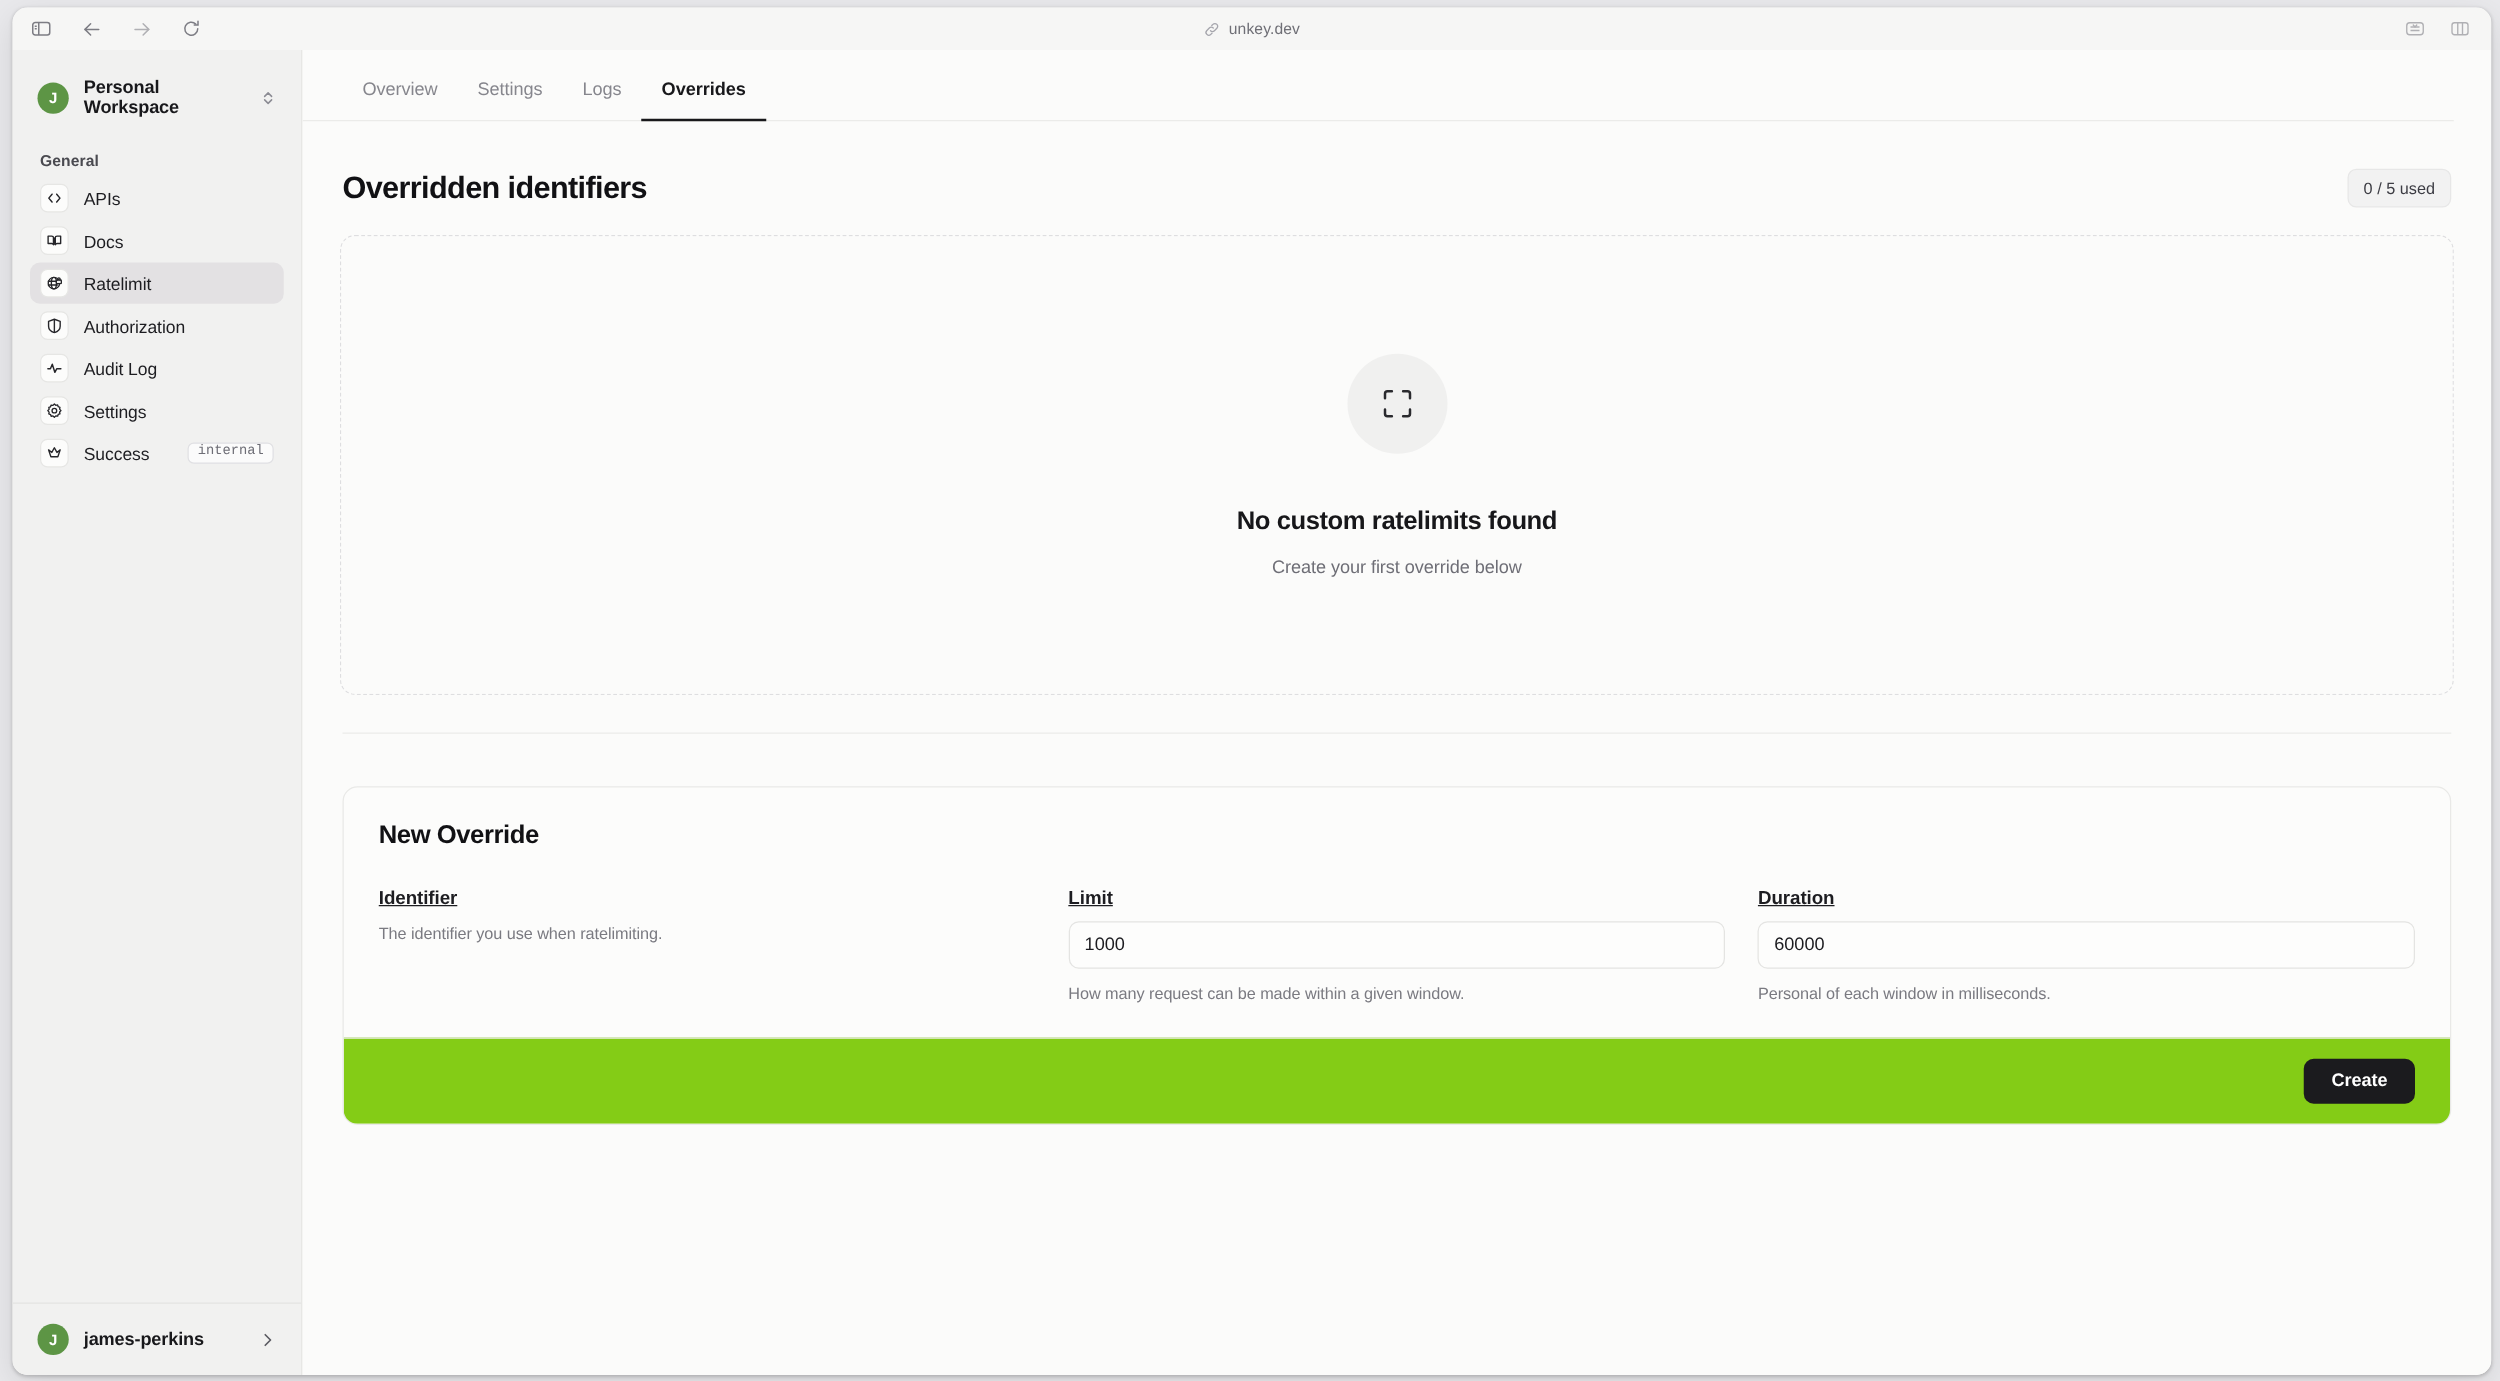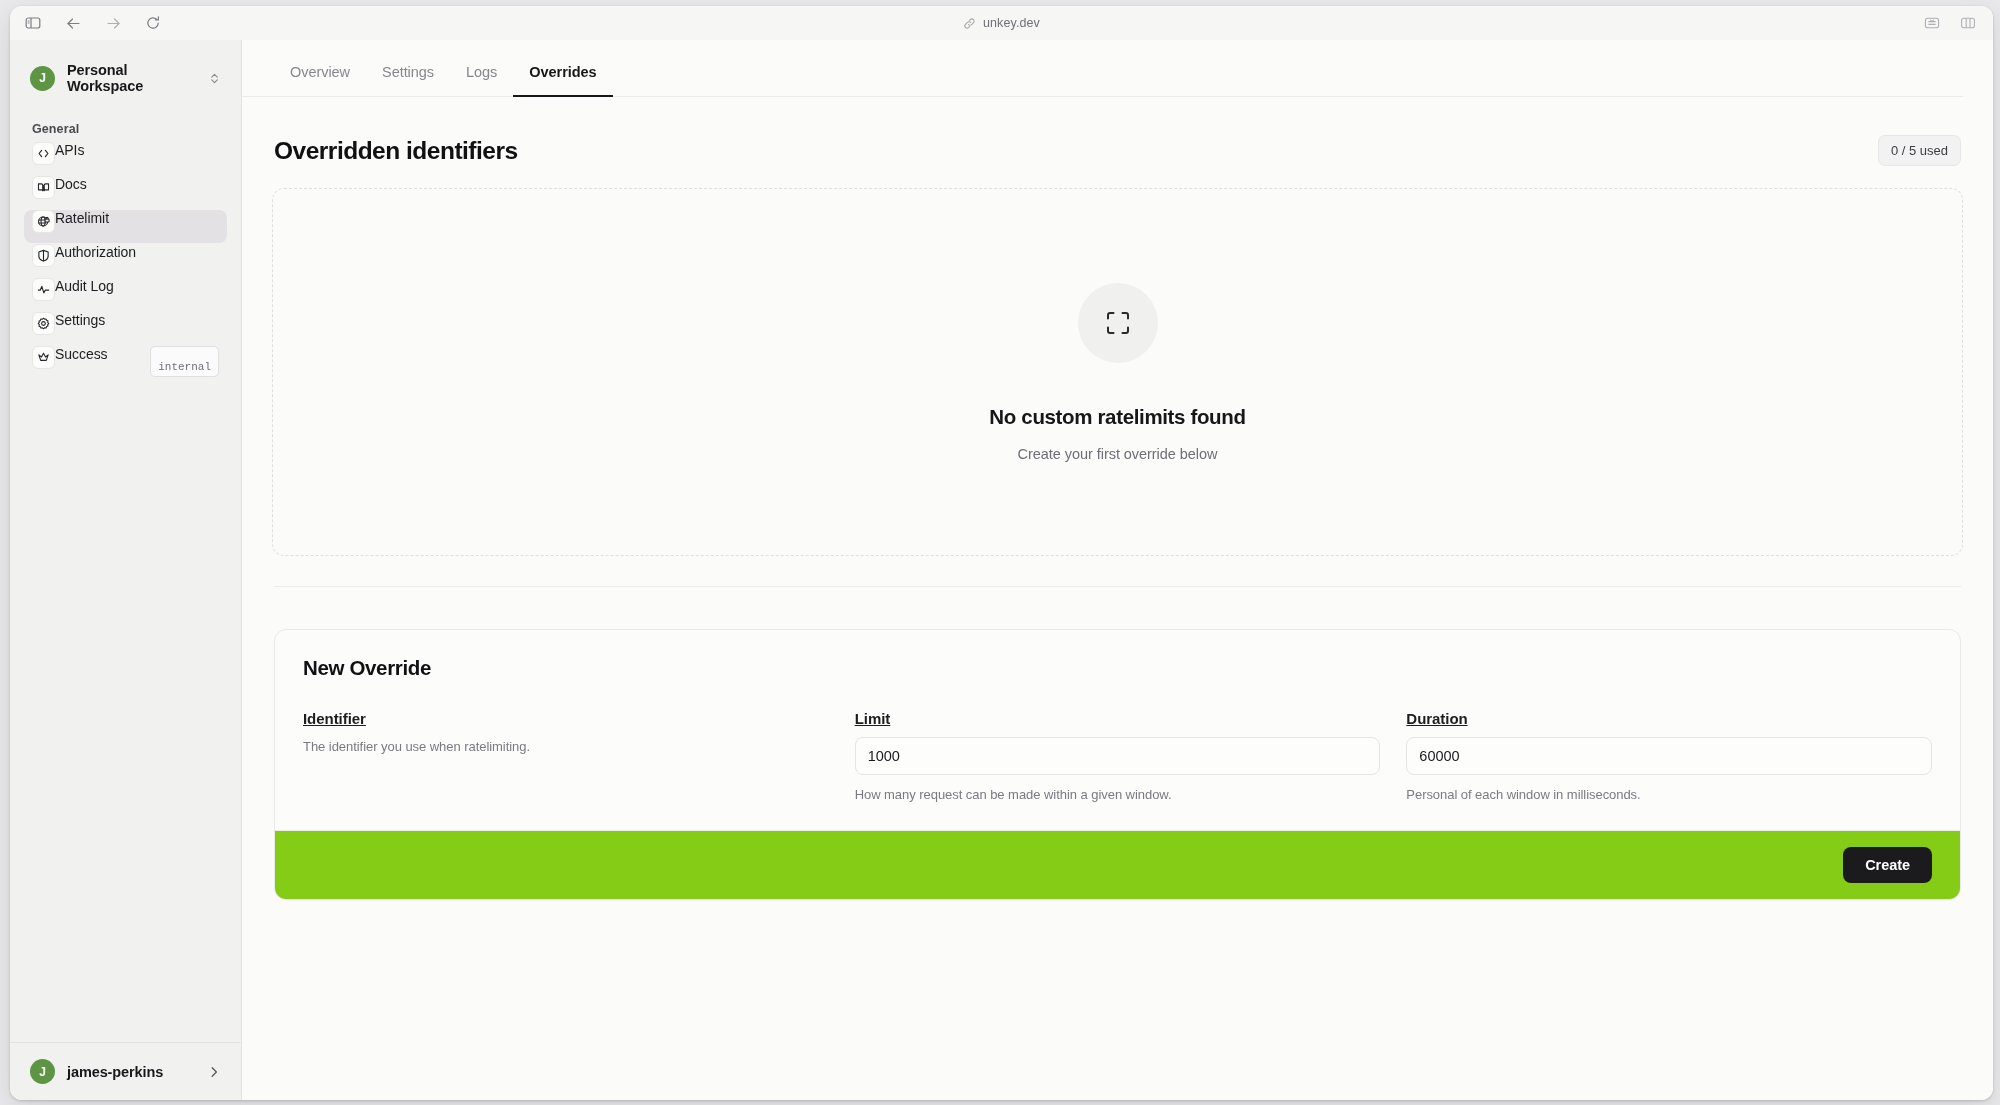--- a/index.html
+++ b/index.html
@@ -67,21 +67,21 @@
   }
   .ws-name { font-size: 14.5px; font-weight: 700; color: #18181b; flex: 1; letter-spacing: -.1px; }
   .ws-chev { color: #8b8b93; display: flex; }
 
   .sec-label {
     font-size: 12.5px; color: #4a4a50; font-weight: 600;
     margin: 22px 0 6px 22px; letter-spacing: .1px;
   }
   .nav { padding: 0 14px; }
   .nav-item {
-    display: flex; align-items: flex-start; 
+    display: flex; align-items: center; gap: 12px;
     height: 33px; padding: 0 8px;
     border-radius: 8px;
     cursor: default;
     margin-bottom: 1px;
   }
   .nav-item.active { background: #e3e1e3; }
   .nav-ic {
     width: 23px; height: 23px; flex: 0 0 23px;
     border-radius: 6px;
     background: #fcfcfb;
@@ -89,21 +89,21 @@
     display: flex; align-items: center; justify-content: center;
     color: #26262a;
   }
   .nav-label { font-size: 14px; color: #1d1d21; letter-spacing: -.05px; flex: 1; }
   .badge-internal {
     font-family: "Liberation Mono", monospace;
     font-size: 11px; color: #6e6e76;
     border: 1px solid #e0e0e3;
     background: #fbfbfb;
     border-radius: 5px;
-    padding: 14px 7px 3px 7px;
+    padding: 0 7px 3px 7px;
   }
   .sb-bottom {
     margin-top: auto;
     border-top: 1px solid #e3e3e1;
     padding: 12px 14px;
   }
   .user-row {
     display: flex; align-items: center; gap: 12px;
     padding: 4px 6px; border-radius: 8px; cursor: default;
   }

